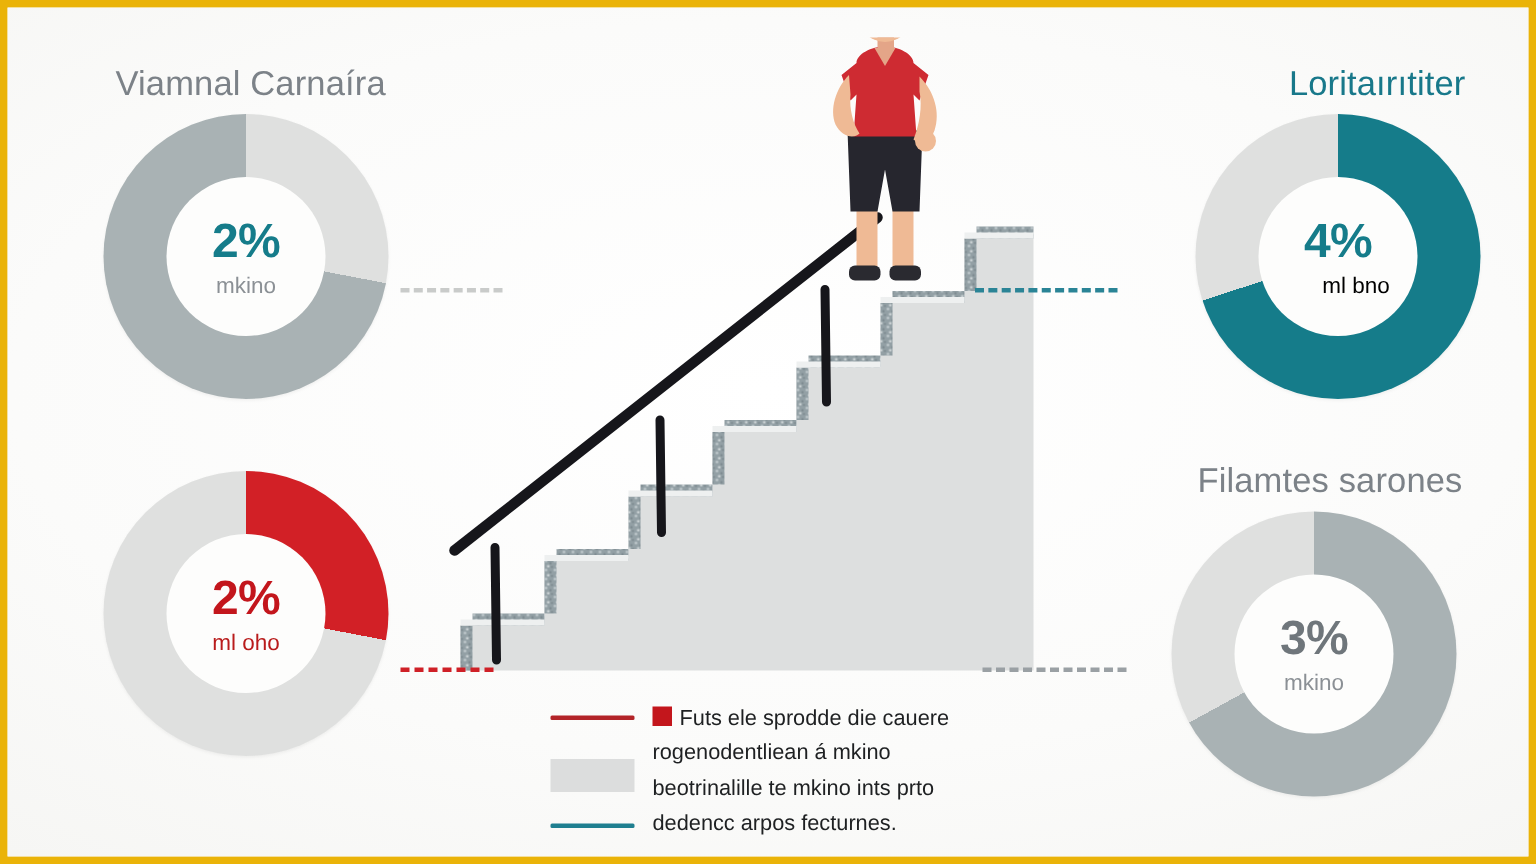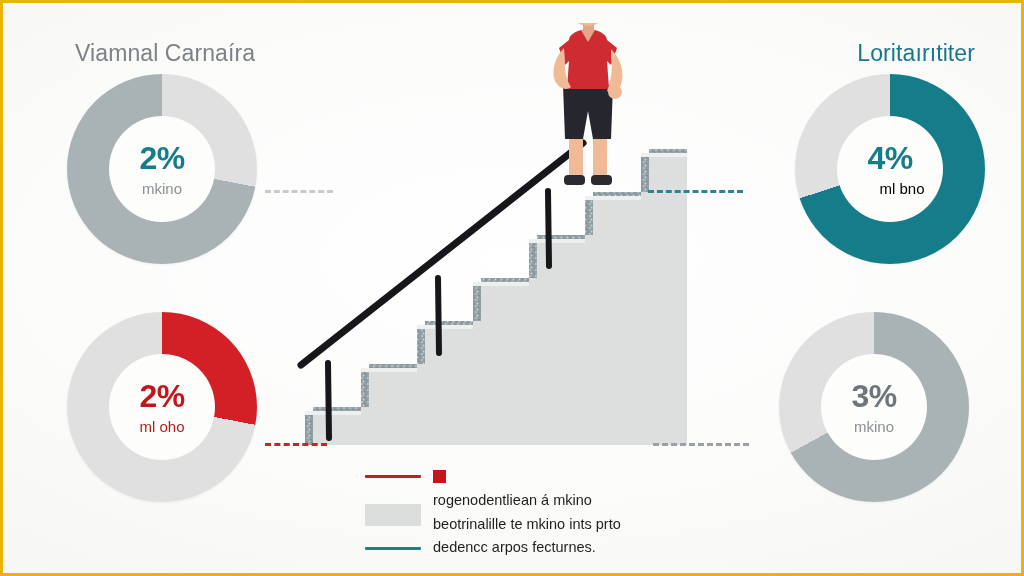--- a/index.html
+++ b/index.html
@@ -11,21 +11,21 @@
     font-family: "Liberation Sans", sans-serif;
   }
 
   #canvas {
     position: relative;
     width: 1024px;
     height: 576px;
     background: #fcfcfb;
     overflow: hidden;
     box-sizing: border-box;
-    border: 3px solid #eab308;
+    border: 5px solid #eab308;
   }
 
   
   .paper-tint {
     position: absolute;
     inset: 0;
     background:
       radial-gradient(ellipse 80% 70% at 50% 45%, #ffffff 0%, #fbfbfa 62%, #f6f6f4 100%);
     pointer-events: none;
   }
@@ -286,35 +286,36 @@
     <div class="donut-wrap">
       <div class="donut-ring" style="background: conic-gradient(rgb(210, 32, 38) 0%, rgb(210, 32, 38) 28%, rgb(223, 224, 223) 28%, rgb(223, 224, 223) 100%);"></div>
       <div class="donut-hole">
         <div class="donut-pct" style="color: rgb(195, 22, 28);">2%</div>
         <div class="donut-sub" style="color: #b91c1c;">ml oho</div>
       </div>
     </div>
   </div>
 
   <div class="quad quad-br">
+    <div class="quad-title" style="color: rgb(124, 130, 136);">Filamtes sarones</div>
     <div class="donut-wrap">
       <div class="donut-ring" style="background: conic-gradient(rgb(169, 178, 180) 0%, rgb(169, 178, 180) 67%, rgb(223, 224, 223) 67%, rgb(223, 224, 223) 100%);"></div>
       <div class="donut-hole">
         <div class="donut-pct" style="color: rgb(111, 118, 123);">3%</div>
         <div class="donut-sub" style="color: rgb(139, 144, 149);">mkino</div>
       </div>
     </div>
   </div>
 
   <div class="legend">
     <div class="legend-markers">
       <div class="legend-line red" style="background: rgb(179, 36, 40);"></div>
       <div class="legend-swatch-box" style="background: rgb(220, 221, 221);"></div>
       <div class="legend-line teal" style="background: rgb(31, 127, 144);"></div>
     </div>
     <div class="legend-text">
-      <div class="legend-line-item"><span class="lead-swatch" style="background: rgb(195, 22, 28);"></span></div>
+      <div class="legend-line-item"><span class="lead-swatch" style="background: rgb(195, 22, 28);"></span><span>Futs ele sprodde die cauere</span></div>
       <div class="legend-line-item">rogenodentliean á mkino</div>
       <div class="legend-line-item">beotrinalille te mkino ints prto</div>
       <div class="legend-line-item">dedencc arpos fecturnes.</div>
     </div>
   </div>
 </div>
 
 </body></html>

